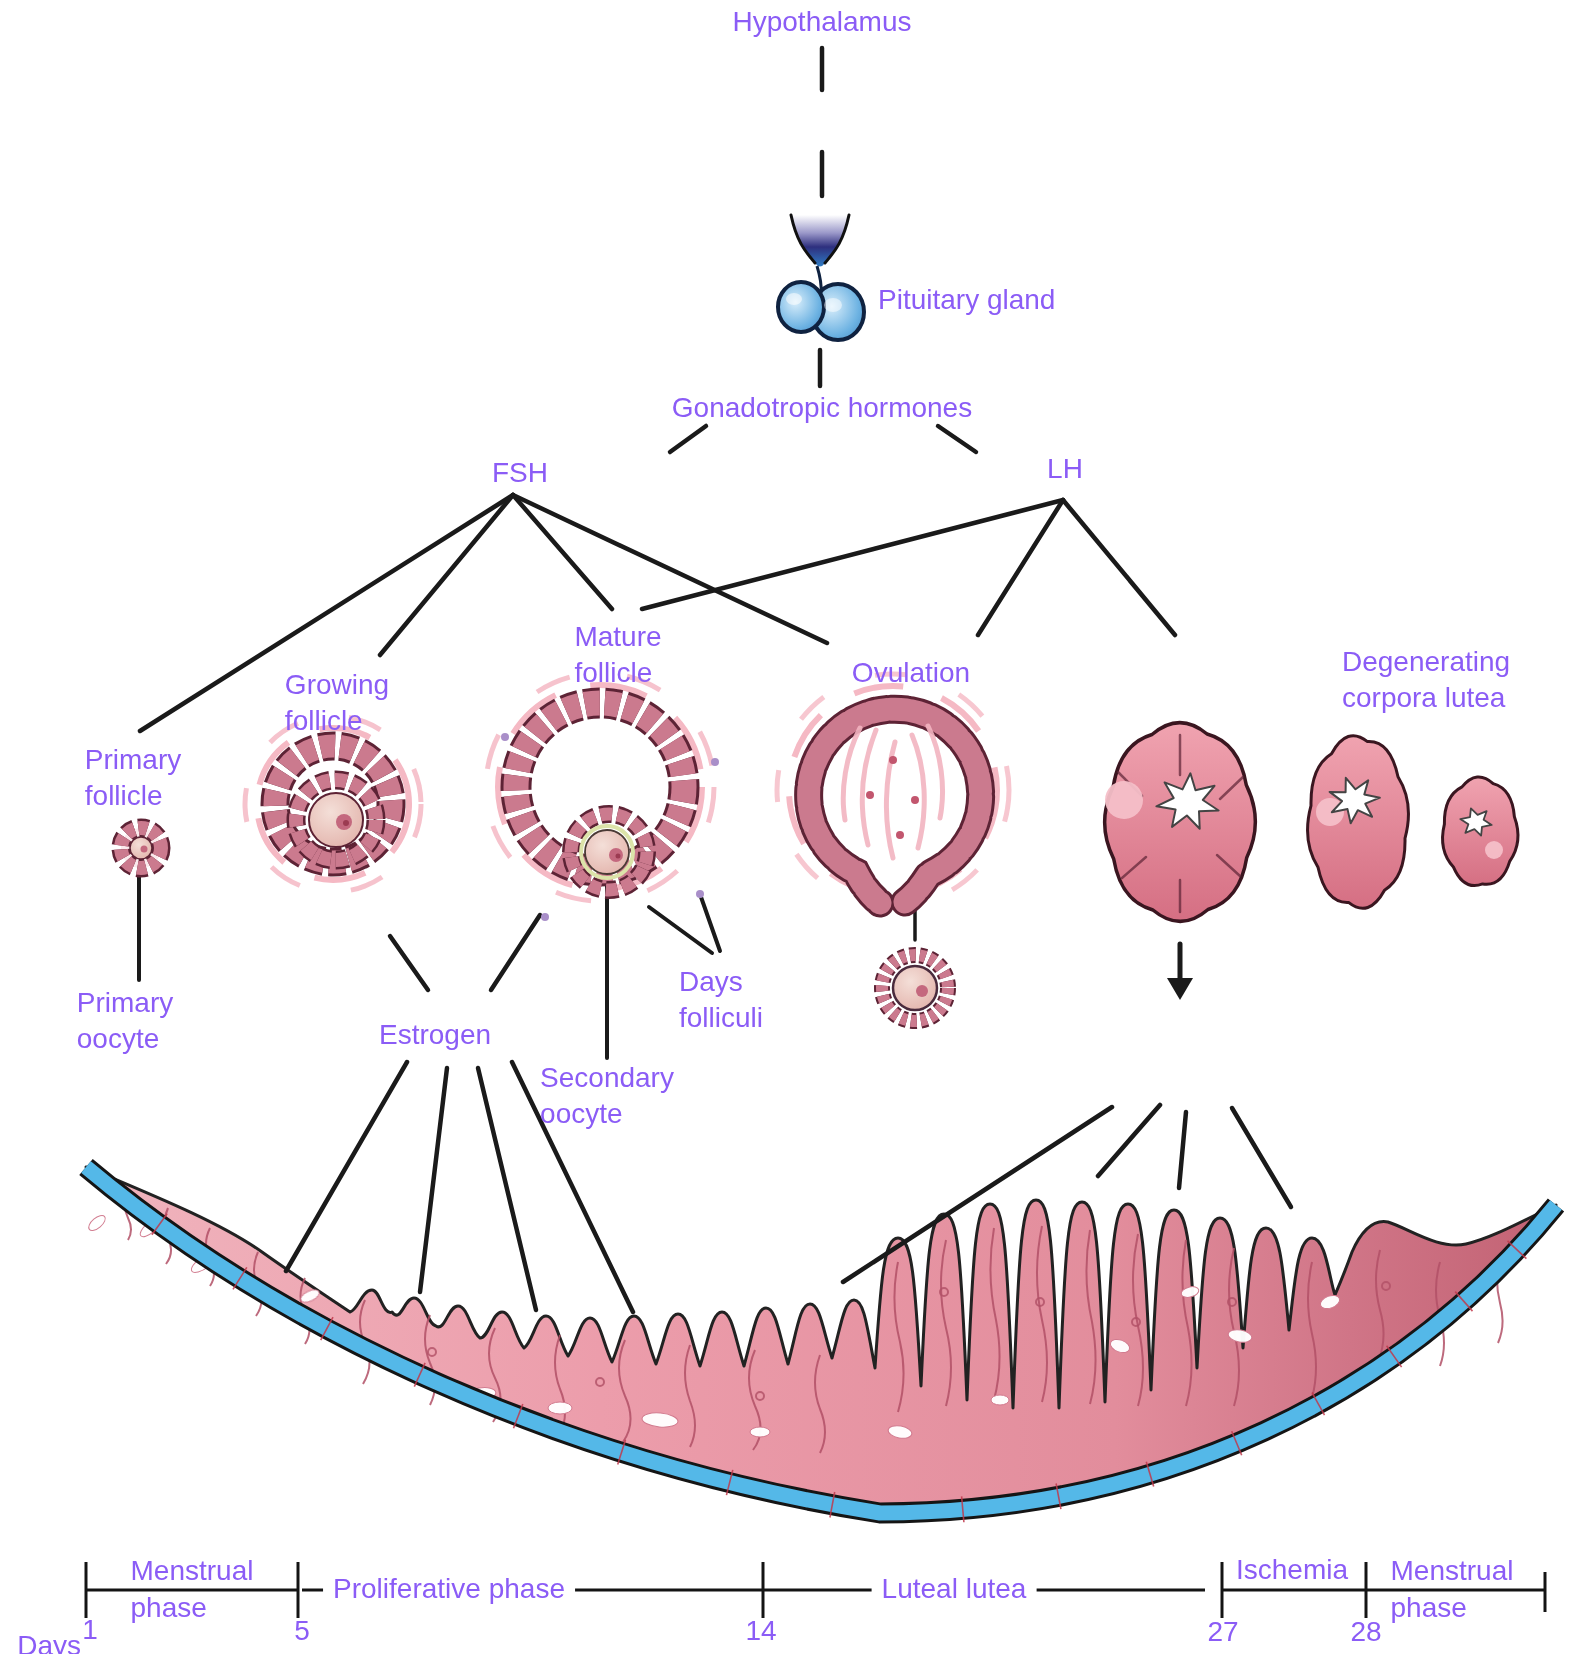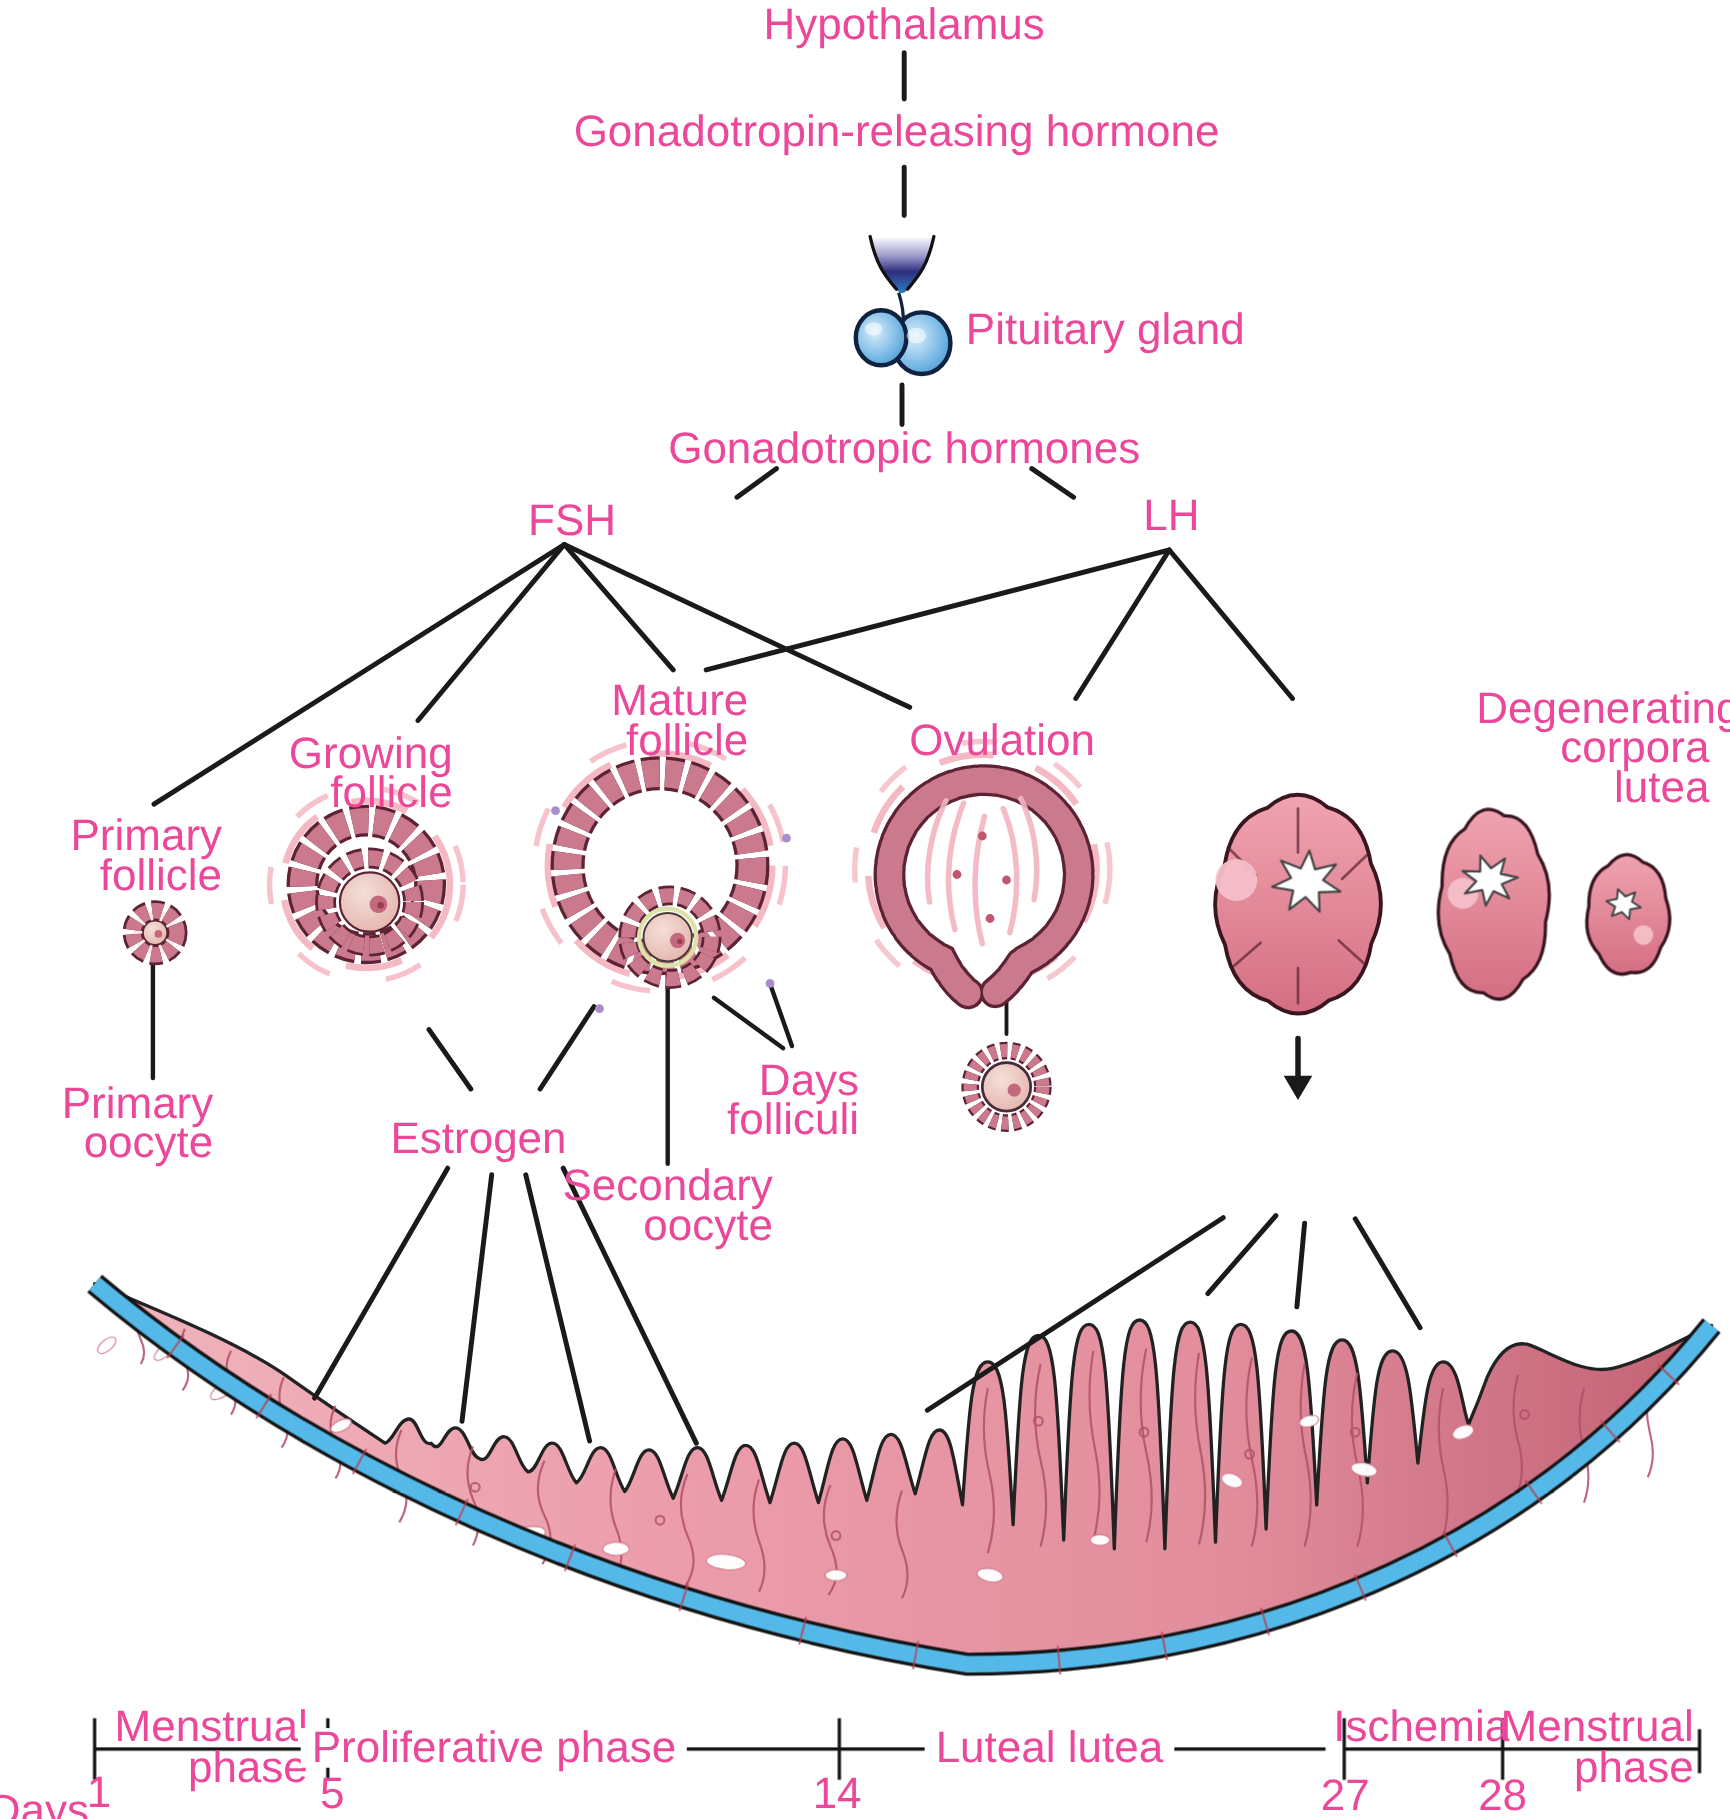--- a/index.html
+++ b/index.html
@@ -1,20 +1,20 @@
 <!DOCTYPE html>
 <html><head>
 <meta charset="utf-8">
 <style>
   html,body{margin:0;padding:0;background:#fff;}
   .stage{position:relative;width:1573px;height:1654px;background:#fff;overflow:hidden;
          font-family:"Liberation Sans",sans-serif;color:#111;}
   .stage svg{position:absolute;left:0;top:0;}
-  .lbl{position:absolute;transform:translate(-50%,-50%);font-size:40px;line-height:36px;
-       text-align:right;white-space:nowrap;color:#ec4899;}
+  .lbl{position:absolute;transform:translate(-50%,-50%);font-size:28px;line-height:36px;
+       text-align:left;white-space:nowrap;color:#8b5cf6;}
   .lbl.wrap{white-space:normal;width:min-content;}
   .lbl.w210{white-space:normal;width:212px;}
   .lbl.pre{white-space:pre-line;}
   .lbl.left{transform:translate(0,-50%);}
   .lbl.right{transform:translate(-100%,-50%);margin-top:16px;}
   .lbl.bg{background:#fff;padding:0 10px;}
   .lbl.straddle{line-height:37px;}
 </style>
 </head>
 <body>
@@ -297,21 +297,20 @@
     <line x1="86" y1="1562" x2="86" y2="1618"></line>
     <line x1="298" y1="1562" x2="298" y2="1618"></line>
     <line x1="763" y1="1562" x2="763" y2="1618"></line>
     <line x1="1222" y1="1562" x2="1222" y2="1618"></line>
     <line x1="1366" y1="1562" x2="1366" y2="1618"></line>
     <line x1="1545" y1="1572" x2="1545" y2="1612"></line>
   </g>
 </svg>
 
 <div class="lbl" style="left:822px;top:22px">Hypothalamus</div>
-<div class="lbl" style="left:815px;top:120px">Gonadotropin-releasing hormone</div>
 <div class="lbl left" style="left:878px;top:300px">Pituitary gland</div>
 <div class="lbl" style="left:822px;top:408px">Gonadotropic hormones</div>
 <div class="lbl" style="left:520px;top:473px">FSH</div>
 <div class="lbl" style="left:1065px;top:469px">LH</div>
 
 <div class="lbl wrap" style="left:133px;top:778px">Primary follicle</div>
 <div class="lbl wrap" style="left:337px;top:703px">Growing follicle</div>
 <div class="lbl wrap" style="left:618px;top:655px">Mature follicle</div>
 <div class="lbl" style="left:911px;top:673px">Ovulation</div>
 <div class="lbl w210" style="left:1448px;top:680px">Degenerating corpora lutea</div>

